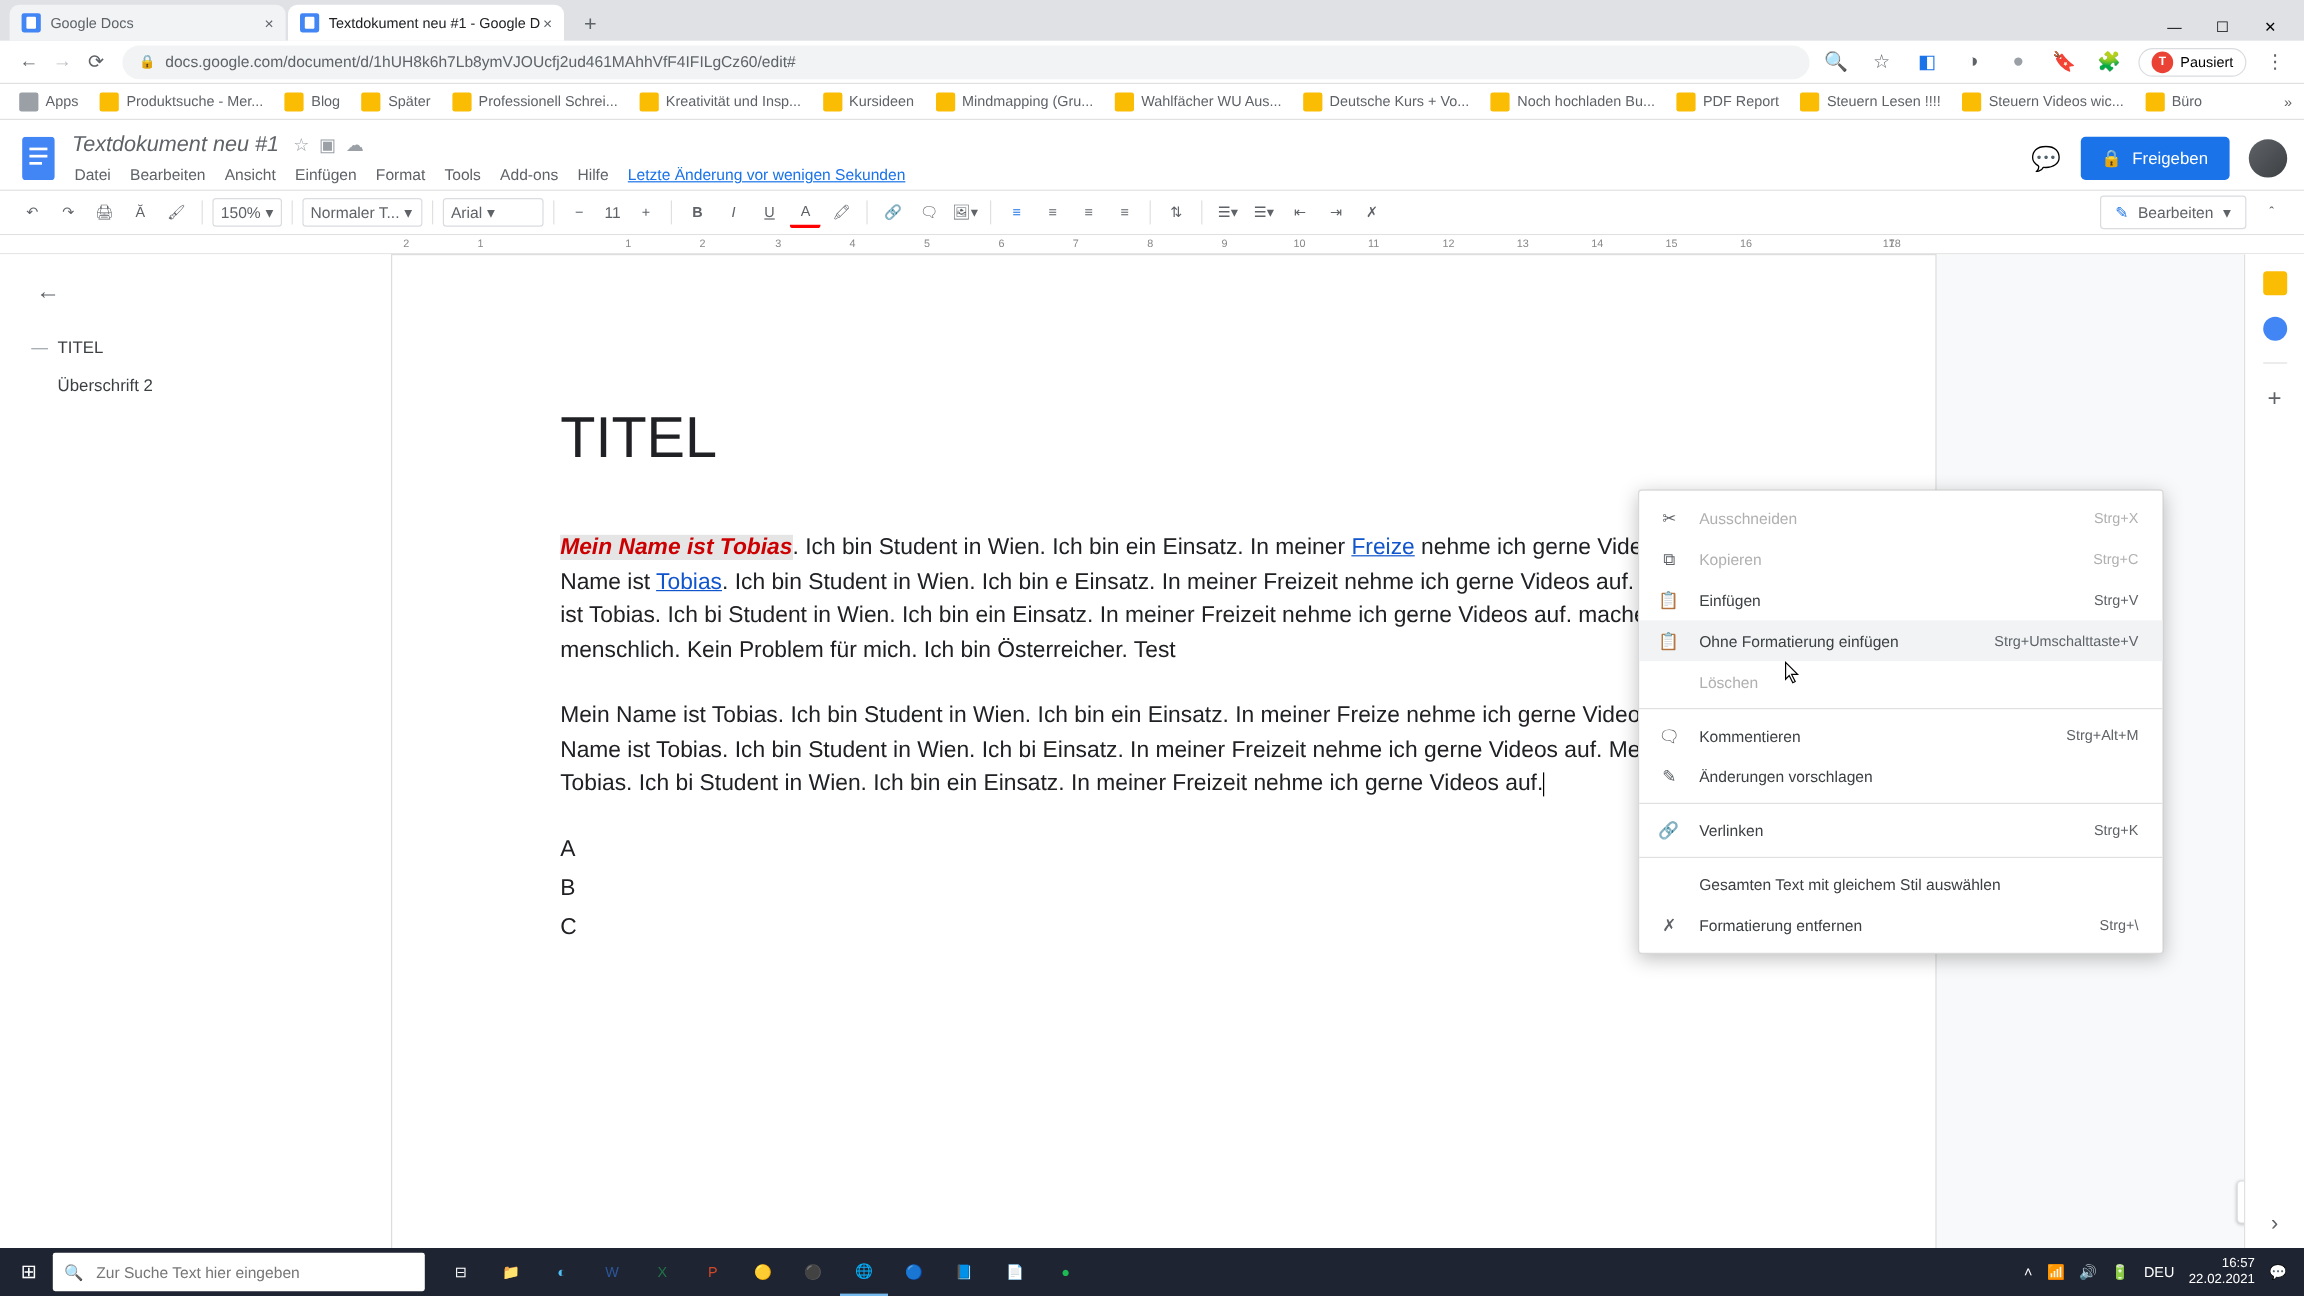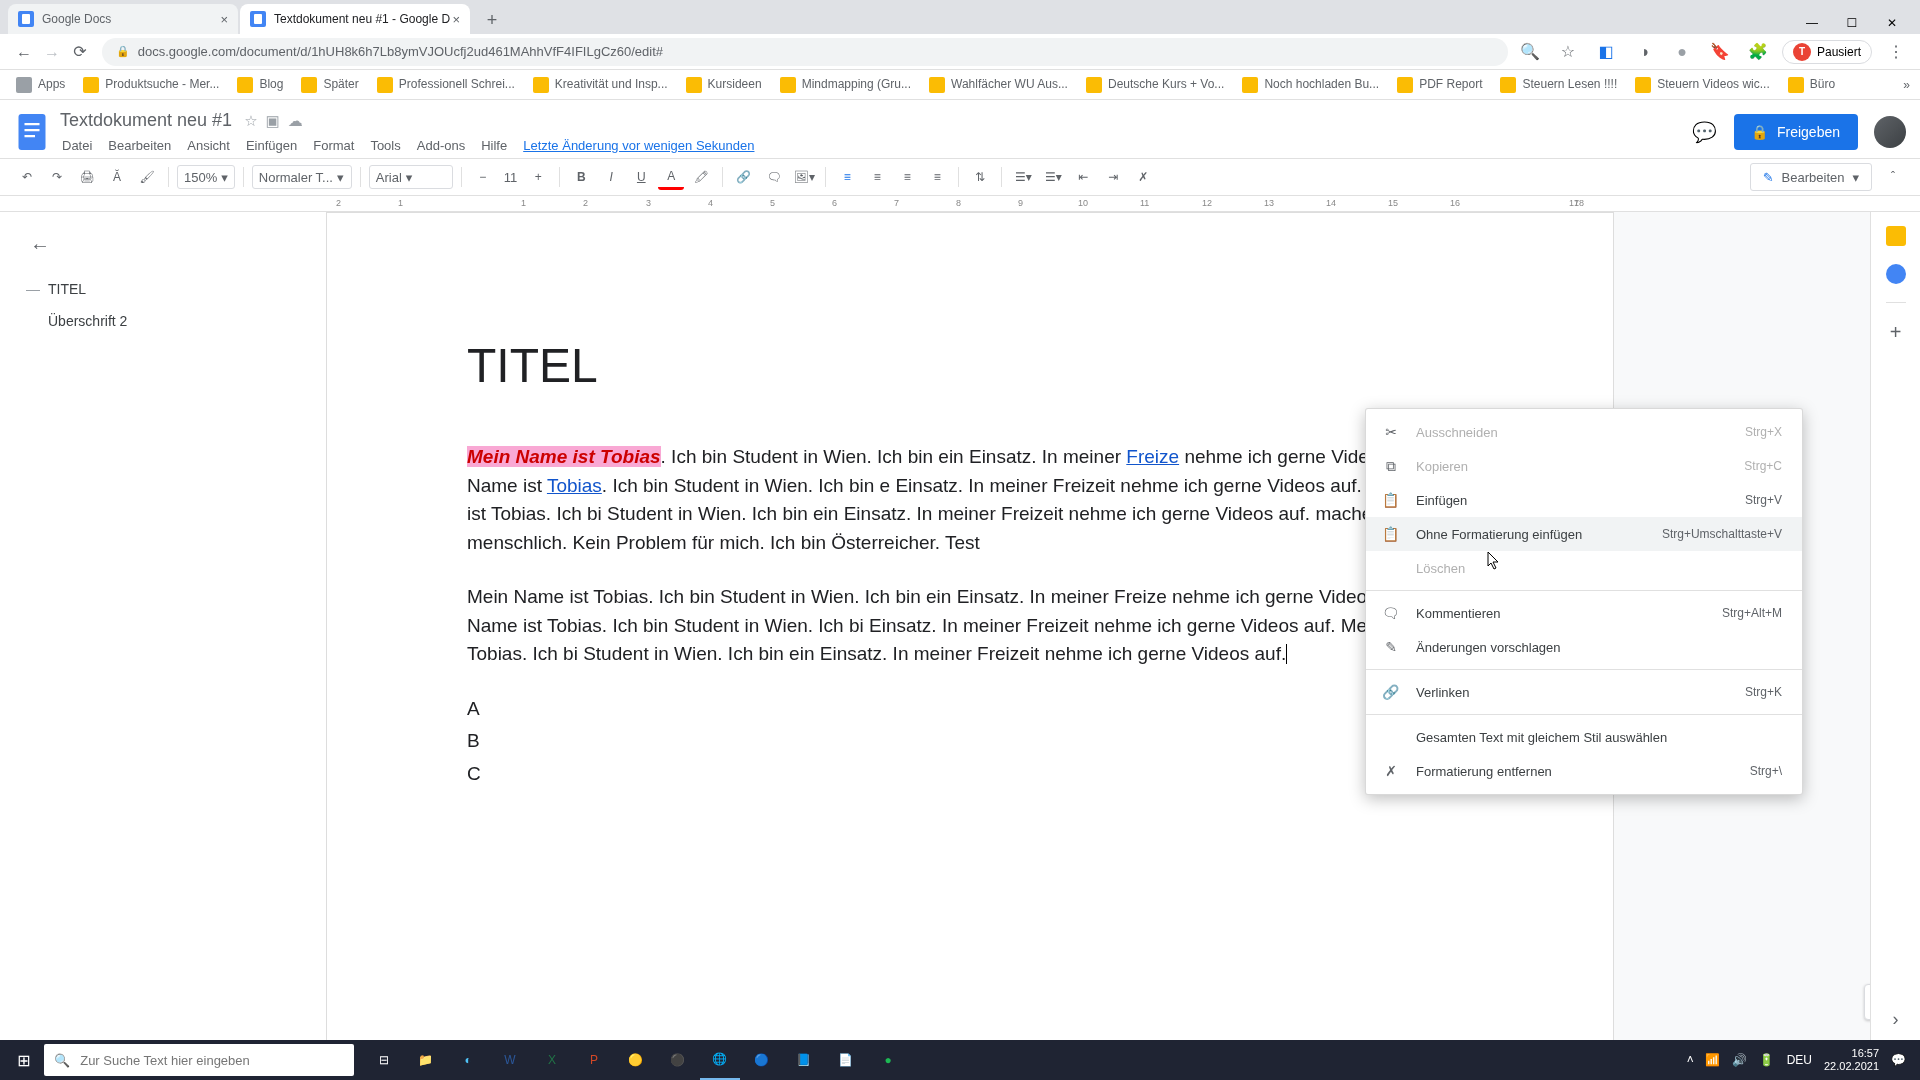--- a/index.html
+++ b/index.html
@@ -28,21 +28,21 @@
 .bm { display: flex; align-items: flex-start; gap: 6px; padding: 2px 6px; white-space: nowrap; }
 .bm-icon { width: 16px; height: 16px; background: #fbbc04; border-radius: 2px; }
 .bm-icon.gray { background: #9aa0a6; }
 
 
 .docs-header { height: 58px; display: flex; align-items: center; padding: 6px 14px 0; }
 .docs-logo { width: 36px; height: 44px; display:flex; align-items:center; justify-content:center; }
 .docs-logo svg { width: 28px; height: 36px; }
 .doc-title-area { margin-left: 6px; }
 .doc-title-line { display: flex; align-items: center; gap: 8px; }
-.doc-title { font-size: 18px; color: #5f6368; padding: 2px 4px; }
+.doc-title { font-size: 18px; color: #5f6368; padding: 2px 4px; font-style: italic; }
 .star { color: #9aa0a6; font-size: 15px; }
 
 .menu-bar { display: flex; gap: 4px; font-size: 13px; color: #5f6368; margin-top: 2px; align-items: center; }
 .menu-bar span { padding: 3px 6px; cursor: pointer; }
 .last-edit { color: #1a73e8; text-decoration: underline; }
 
 .docs-actions { margin-left: auto; display: flex; align-items: center; gap: 16px; }
 .share-btn { background: #1a73e8; color: #fff; height: 36px; padding: 0 18px; border-radius: 4px; display: flex; align-items: center; font-size: 14px; gap: 8px; }
 .profile-pic { width: 32px; height: 32px; border-radius: 50%; background: linear-gradient(135deg, #5f6368, #3c4043); }
 
@@ -66,21 +66,21 @@
 .outline-back { color: #5f6368; font-size: 20px; margin-bottom: 18px; }
 .outline-item { font-size: 14px; padding: 8px 0; color: #3c4043; position: relative; padding-left: 18px; }
 .outline-item.l1 { font-weight: 400; }
 .outline-item.l1::before { content: '—'; position: absolute; left: -4px; color: #9aa0a6; }
 .outline-item.l2 { padding-left: 18px; }
 
 .page-area { flex: 1; overflow: auto; display:flex; justify-content:flex-start; padding: 0; position:relative; }
 .page { width: 1288px; min-height: 1600px; background: #fff; border: 1px solid #ddd; margin-top: 0; padding: 125px 140px; position:relative; }
 .page h1 { font-size: 48px; font-weight: 400; color: #202124; margin-bottom: 50px; font-family: Arial; }
 .page p { font-size: 19px; line-height: 1.5; margin-bottom: 26px; color: #202124; }
-.highlight { background: #f9a8d4; color: #cc0000; font-style: italic; font-weight: bold; }
+.highlight { background: #e5e5e5; color: #cc0000; font-style: italic; font-weight: bold; }
 .link { color: #1155cc; text-decoration: underline; }
 .cursor { border-right: 1px solid #000; display:inline-block; height: 20px; vertical-align: text-bottom; }
 
 
 .context-menu { position: absolute; left: 1365px; top: 408px; width: 438px; background: #fff; border: 1px solid rgba(0,0,0,0.15); box-shadow: 0 4px 16px rgba(0,0,0,0.25); border-radius: 3px; padding: 6px 0; font-size: 13px; z-index: 1000; }
 .cm-item { height: 34px; padding: 0 20px 0 50px; display:flex; align-items:center; color: #3c4043; position:relative; }
 .cm-item.disabled { color: #b0b0b0; }
 .cm-item.hovered { background: #f1f3f4; }
 .cm-icon { position: absolute; left: 16px; width: 18px; height: 18px; display:flex; align-items:center; justify-content:center; color: #5f6368; font-size: 14px; }
 .cm-shortcut { margin-left: auto; color: #5f6368; font-size: 12px; text-align: center; }

